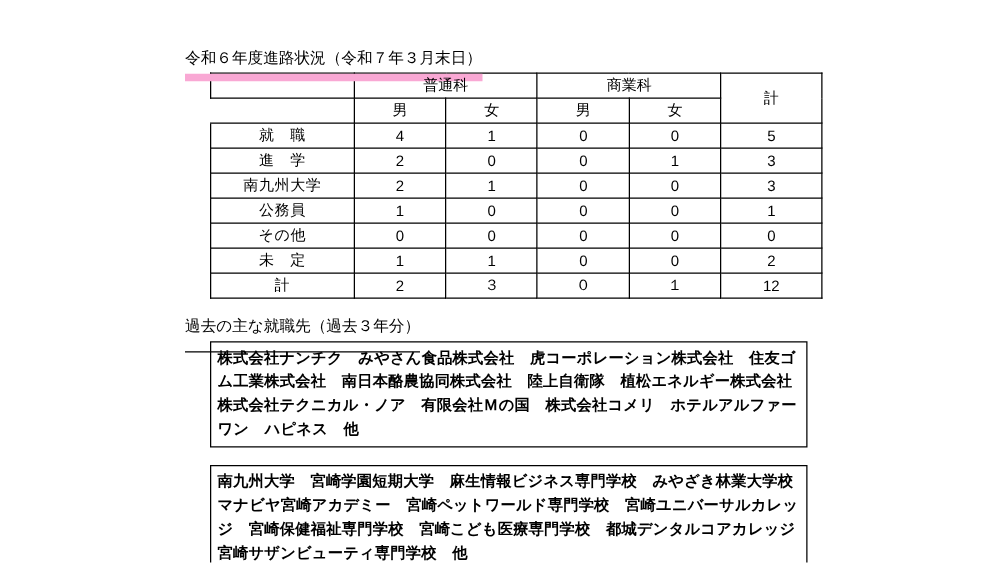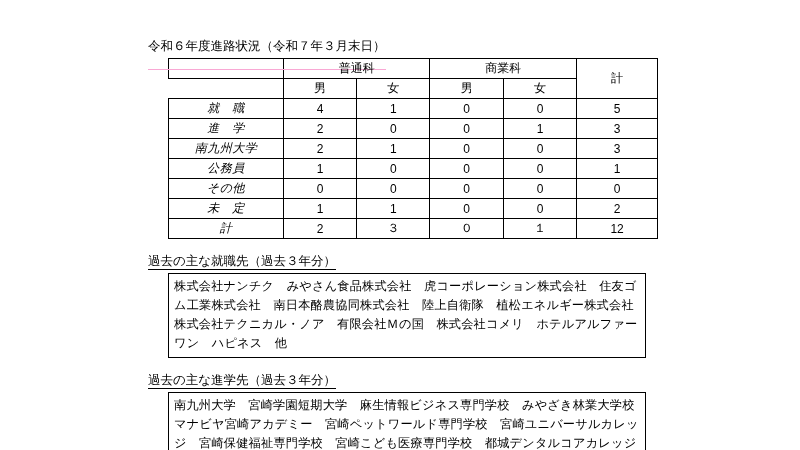--- a/index.html
+++ b/index.html
@@ -27,22 +27,22 @@
     width: 500px;
   }
   .heading {
     font-size: 12.5px;
     line-height: 1.3;
     margin: 0 0 4px 0;
     letter-spacing: 0px;
     white-space: nowrap;
   }
   .heading .underline {
-    border-bottom: 1px solid #f9a8d4;
-    padding-bottom: 16px;
+    border-bottom: 6px solid #f9a8d4;
+    padding-bottom: 6px;
   }
   
   table.results {
     border-collapse: collapse;
     table-layout: fixed;
     width: 490px;
     margin: 0 0 0 20px;
     font-size: 12px;
     padding-left: 20px;
   }
@@ -56,49 +56,49 @@
   }
   .col-label { width: 108px; }
   .col-num { width: 69px; }
   .col-total { width: 76px; }
   .grp-head {
     font-size: 12px;
   }
   .row-label {
     font-size: 12px;
     letter-spacing: 0.5px;
-    font-style: italic;
   }
   .noborder-tl {
     border-top: none;
     border-left: none;
   }
   
   .section-gap { height: 14px; }
   .listbox {
     border: 1px solid #000;
     margin-left: 20px;
     width: 466px;
     padding: 3px 5px 4px 5px;
     font-size: 12.2px;
     line-height: 1.55;
     letter-spacing: 0.2px;
     box-sizing: content-box;
   }
   .listbox p {
     margin: 0;
+    font-weight: bold;
   }
   .sub-heading {
     font-size: 12.5px;
     margin: 0 0 3px 0;
     white-space: nowrap;
   }
   .sub-heading .underline {
     border-bottom: 1px solid #000;
-    padding-bottom: 1px;
+    padding-bottom: 13px;
   }
 </style>
 </head>
 <body>
 
 <div class="page">
   <div class="content">
 
     <div class="heading">
       <span class="underline">令和６年度進路状況（令和７年３月末日）</span>
@@ -191,21 +191,18 @@
 
     <div class="sub-heading">
       <span class="underline">過去の主な就職先（過去３年分）</span>
     </div>
     <div class="listbox">
       <p>株式会社ナンチク　みやさん食品株式会社　虎コーポレーション株式会社　住友ゴム工業株式会社　南日本酪農協同株式会社　陸上自衛隊　植松エネルギー株式会社　株式会社テクニカル・ノア　有限会社Ｍの国　株式会社コメリ　ホテルアルファーワン　ハピネス　他</p>
     </div>
 
     <div class="section-gap"></div>
 
-    <div class="sub-heading">
-      <span class="underline">過去の主な進学先（過去３年分）</span>
-    </div>
     <div class="listbox">
       <p>南九州大学　宮崎学園短期大学　麻生情報ビジネス専門学校　みやざき林業大学校　マナビヤ宮崎アカデミー　宮崎ペットワールド専門学校　宮崎ユニバーサルカレッジ　宮崎保健福祉専門学校　宮崎こども医療専門学校　都城デンタルコアカレッジ　宮崎サザンビューティ専門学校　他</p>
     </div>
 
   </div>
 </div>
 
 </body></html>

